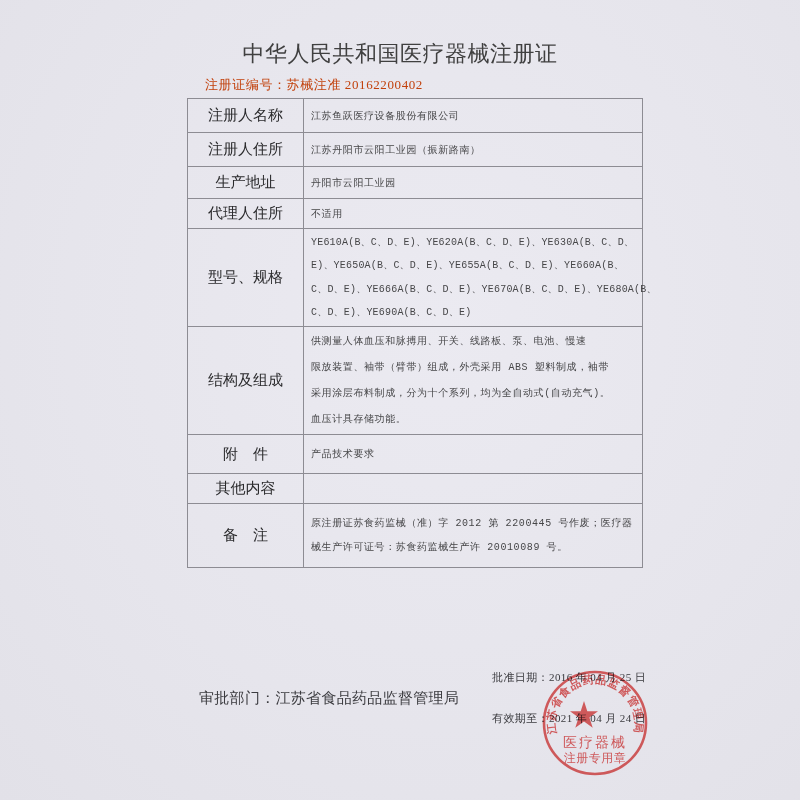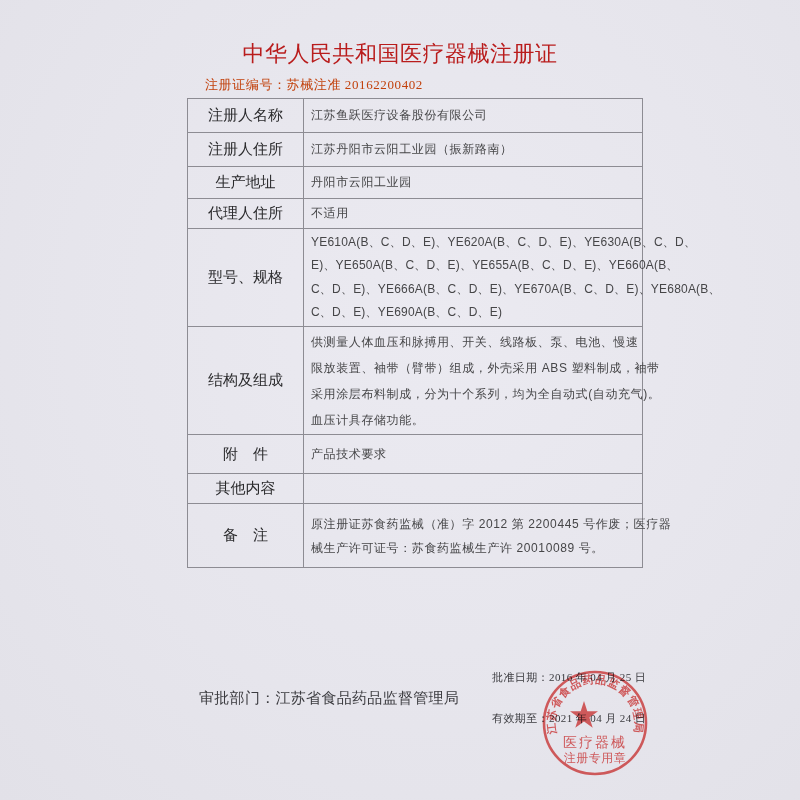--- a/index.html
+++ b/index.html
@@ -9,42 +9,42 @@
     font-family: "DejaVu Sans", "Liberation Sans", sans-serif;
     color: #333;
   }
   .paper-shade {
     position: absolute; left: 0; top: 0; width: 800px; height: 800px;
     background: radial-gradient(ellipse at 55% 40%, #ebeaf1 0%, #e6e5ec 60%, #e2e1e8 100%);
   }
   .title {
     position: absolute; left: 0; width: 800px; top: 39px;
     text-align: center; font-size: 22px; letter-spacing: 0.5px;
-    color: #b91c1c; font-family: "DejaVu Serif", "Liberation Serif", serif;
+    color: #404040; font-family: "DejaVu Serif", "Liberation Serif", serif;
   }
   .reg-line {
     position: absolute; left: 205px; top: 76px; font-size: 13px; color: #c2410c;
     white-space: nowrap; letter-spacing: 0.6px;
     font-family: "Liberation Serif", "DejaVu Serif", serif;
   }
   table.cert {
     position: absolute; left: 187px; top: 98px; width: 448px;
     border-collapse: collapse; table-layout: fixed;
   }
   table.cert td {
     border: 1px solid #8d8c93; padding: 0; vertical-align: middle;
   }
   td.label {
     width: 115px; text-align: center; font-size: 15px; color: #2a2a2c;
     font-family: "DejaVu Serif", "Liberation Serif", serif;
     white-space: nowrap;
   }
   td.value {
-    width: 331px; padding-left: 7px !important; font-size: 12px; color: #464648;
-    font-family: Liberation Sans, sans-serif;
+    width: 331px; padding-left: 7px !important; font-size: 10px; color: #464648;
+    font-family: Liberation Mono, monospace;
     letter-spacing: 0.6px;
   }
   td.value .ln { display: block; white-space: nowrap; }
   .h32 { height: 34px; }
   .h33 { height: 32px; }
   .h31 { height: 30px; }
   .h36 { height: 35px; }
   .h99 { height: 98px; }
   .h109 { height: 108px; }
   .h35 { height: 34px; }

